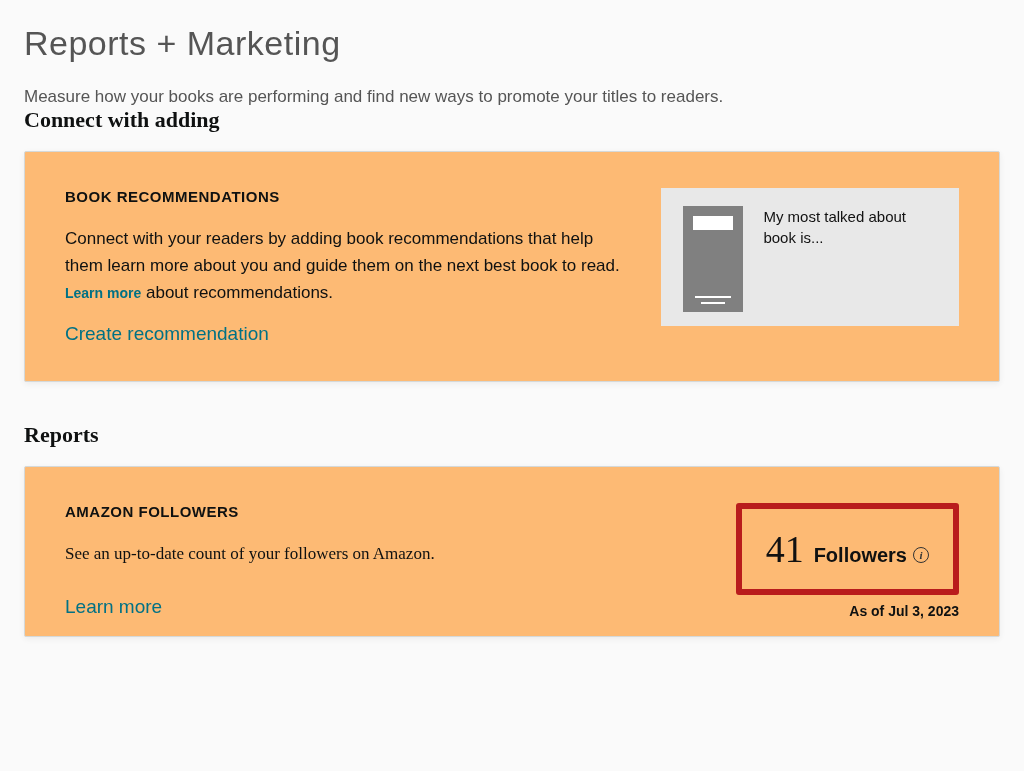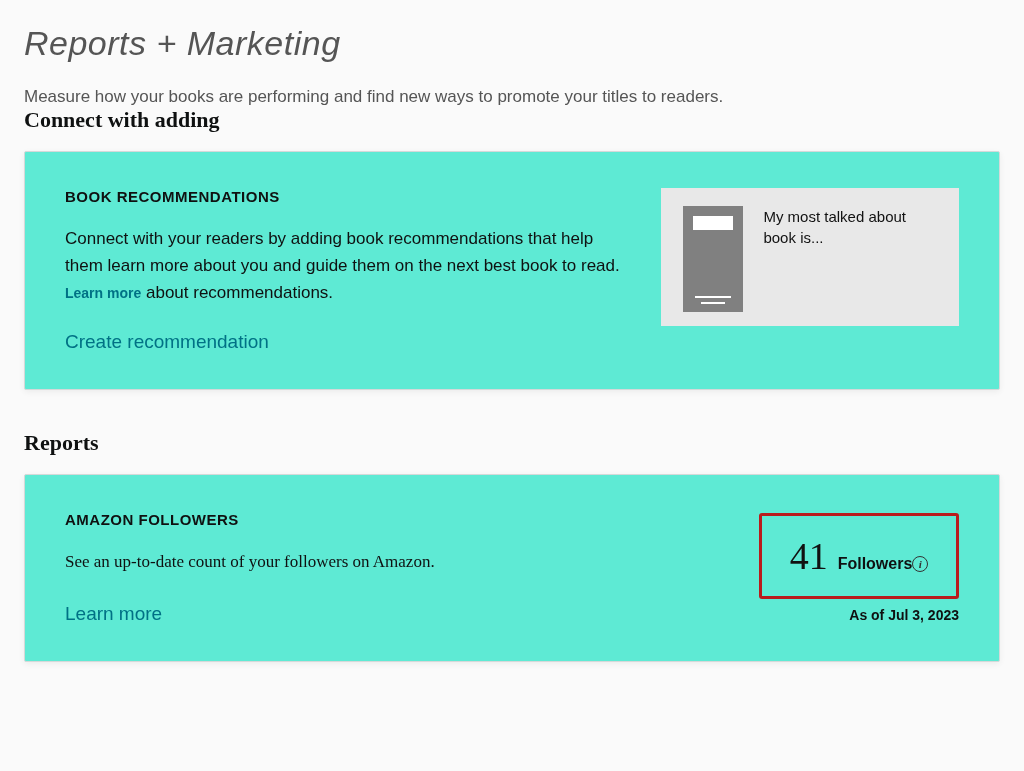--- a/index.html
+++ b/index.html
@@ -9,35 +9,34 @@
       color: #111;
       padding: 24px;
       width: 1024px;
     }
     .page-title {
       font-size: 34px;
       font-weight: 300;
       color: #555;
       margin-bottom: 24px;
       letter-spacing: 0.5px;
-      font-style: italic;
     }
     .page-subtitle {
       font-size: 17px;
       color: #555;
     }
     .section-heading {
       font-family: Georgia, "Times New Roman", serif;
       font-size: 22px;
       font-weight: 700;
       color: #0f1111;
       margin-bottom: 18px;
     }
     .card {
-      background: #5eead4;
+      background: #fdba74;
       border: 1px solid #d5d9d9;
       border-radius: 2px;
       padding: 36px 40px;
       margin-bottom: 40px;
       box-shadow: 0 2px 6px rgba(0,0,0,0.06);
       display: flex;
       gap: 30px;
       align-items: flex-start;
       justify-content: space-between;
     }
@@ -46,21 +45,21 @@
       font-size: 15px;
       font-weight: 700;
       letter-spacing: 0.5px;
       color: #0f1111;
       margin-bottom: 20px;
     }
     .card-desc {
       font-size: 17px;
       line-height: 1.6;
       color: #0f1111;
-      margin-bottom: 24px;
+      margin-bottom: 16px;
     }
     .inline-link {
       color: #007185;
       font-size: 14px;
       font-weight: 700;
       cursor: pointer;
     }
     .action-link {
       color: #007185;
       font-size: 19px;
@@ -112,42 +111,42 @@
       color: #111;
       line-height: 1.4;
     }
     .followers-box-wrap {
       display: flex;
       flex-direction: column;
       align-items: flex-end;
       flex-shrink: 0;
     }
     .followers-box {
-      border: 3px solid #b91c1c;
+      border: 6px solid #b91c1c;
       border-radius: 3px;
       padding: 18px 24px;
       display: flex;
       align-items: baseline;
       gap: 10px;
       min-width: 200px;
       justify-content: center;
     }
     .followers-count {
       font-family: Georgia, "Times New Roman", serif;
       font-size: 38px;
       font-weight: 400;
       color: #111;
     }
     .followers-label {
-      font-size: 16px;
+      font-size: 20px;
       font-weight: 700;
       color: #0f1111;
       display: inline-flex;
       align-items: center;
-      gap: 0;
+      gap: 6px;
     }
     .info-icon {
       display: inline-flex;
       width: 16px;
       height: 16px;
       border: 1.5px solid #333;
       border-radius: 50%;
       align-items: center;
       justify-content: center;
       cursor: pointer;
@@ -159,21 +158,21 @@
       font-size: 11px;
       font-weight: 700;
       color: #333;
     }
     .followers-date {
       font-size: 14px;
       font-weight: 700;
       color: #0f1111;
       margin-top: 8px;
     }
-    .card.reports { align-items: center; padding-bottom: 36px; }
+    .card.reports { align-items: center; padding-bottom: 17px; }
     .card.reports .card-desc { margin-bottom: 28px; font-family: Liberation Serif, serif; }
   </style>
 </head>
 <body>
 
 <h1 class="page-title">Reports + Marketing</h1>
 <p class="page-subtitle">Measure how your books are performing and find new ways to promote your titles to readers.</p>
 
 <h2 class="section-heading">Connect with adding</h2>
 

